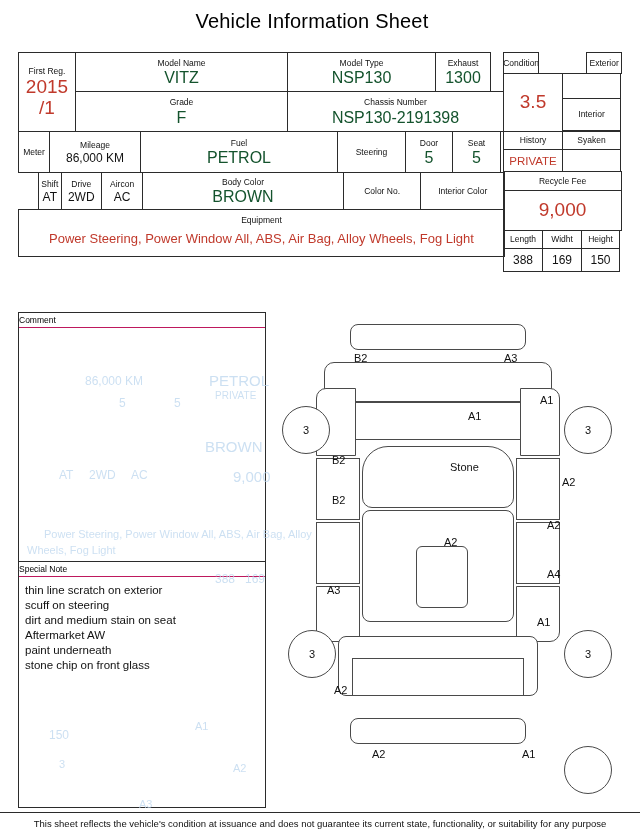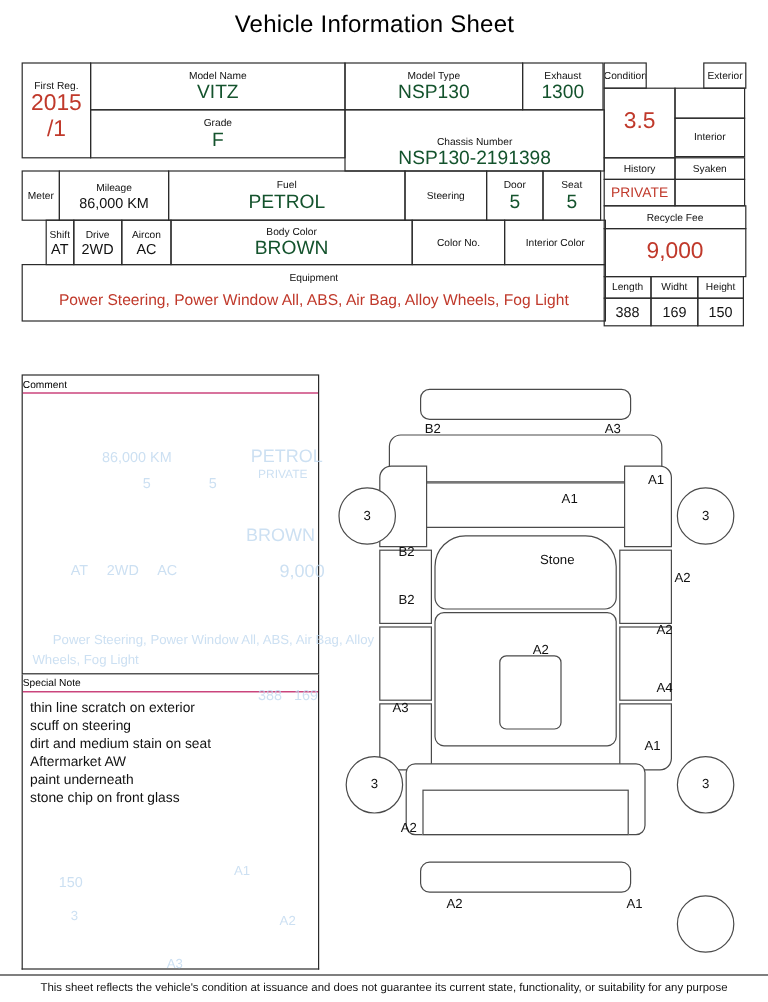--- a/index.html
+++ b/index.html
@@ -197,31 +197,31 @@
         <div style="width:429px;">
           <div class="row">
             <div class="cell" style="width:213px;height:40px;">
               <div class="lbl">Model Name</div>
               <div class="val-md">VITZ</div>
             </div>
             <div class="cell" style="width:149px;height:40px;">
               <div class="lbl">Model Type</div>
               <div class="val-md">NSP130</div>
             </div>
-            <div class="cell" style="width:68px;height:40px;">
+            <div class="cell" style="width:56px;height:40px;">
               <div class="lbl">Exhaust</div>
               <div class="val-md">1300</div>
             </div>
           </div>
           <div class="row">
             <div class="cell" style="width:213px;height:41px;">
               <div class="lbl">Grade</div>
               <div class="val-md">F</div>
             </div>
-            <div class="cell" style="width:217px;height:52px;justify-content:flex-end;">
+            <div class="cell" style="width:217px;height:41px;">
               <div class="lbl">Chassis Number</div>
               <div class="val-md">NSP130-2191398</div>
             </div>
           </div>
         </div>
       </div>
 
       <div class="row">
         <div class="cell" style="width:32px;height:42px;">
           <div class="lbl">Meter</div>

